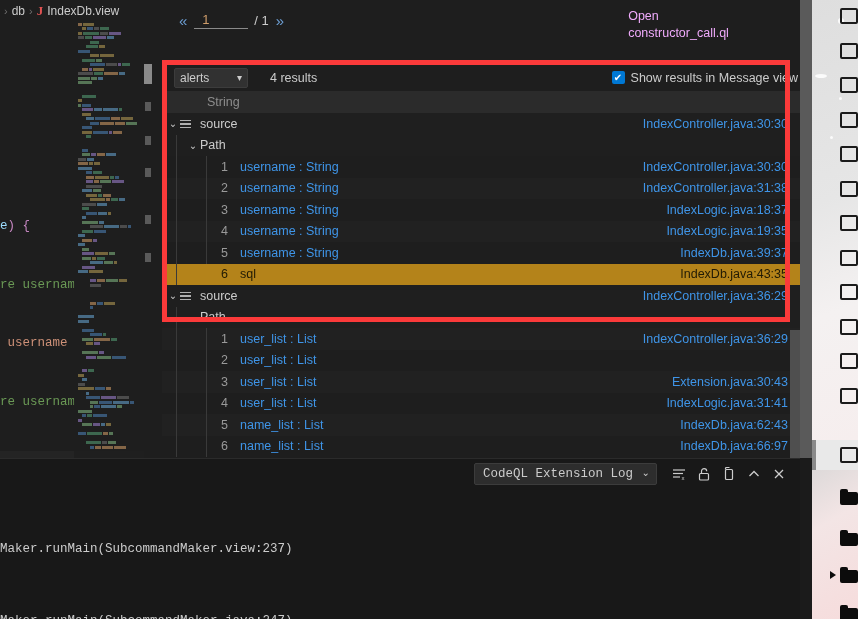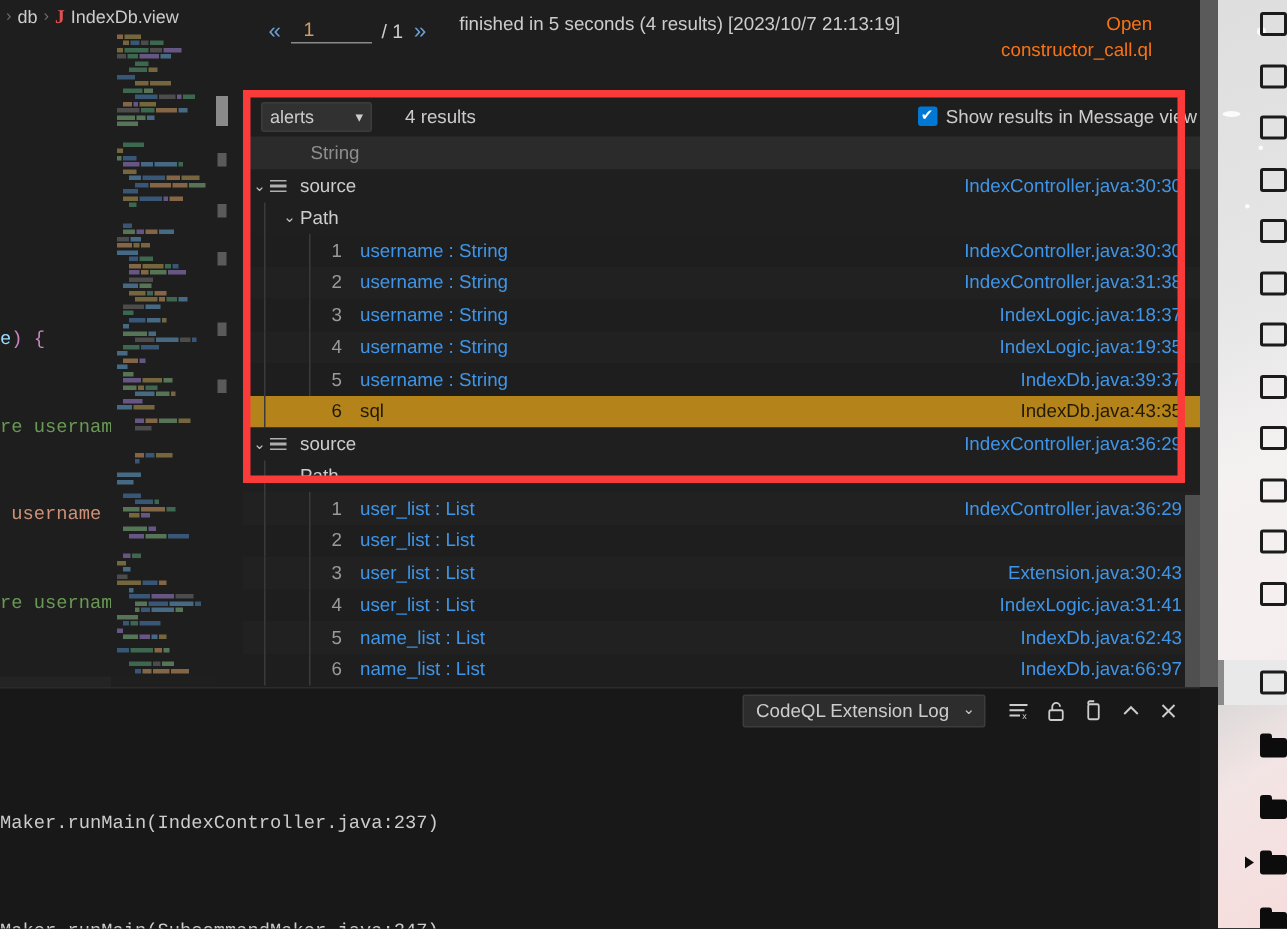--- a/index.html
+++ b/index.html
@@ -70,22 +70,22 @@
     border-bottom: 1px solid #8a8a8a;
     color: #cf9d6a; font-size: 13px; text-align: left; padding: 0 2px 1px 8px;
     font-family: "Liberation Sans", sans-serif; outline: none;
   }
   .pg-total { color: #cccccc; font-size: 13px; margin-left: 2px; }
   .run-title {
     margin: 8px 0 0 19px; color: #cccccc; font-size: 12.5px;
     line-height: 17px; width: 300px;
   }
   .open-link {
-    margin: 8px 0 0 22px; color: #f97316; font-size: 12.5px;
-    line-height: 17px; text-align: right; width: 140px; cursor: pointer;
+    margin: 8px 0 0 22px; color: #f0abfc; font-size: 12.5px;
+    line-height: 17px; text-align: left; width: 140px; cursor: pointer;
   }
 
   
   .res-toolbar {
     position: absolute; left: 10px; top: 65px; width: 638px; height: 25px;
     display: flex; align-items: center; padding-left: 12px;
     background: #1e1e1e;
   }
   .sel-wrap { position: relative; width: 74px; height: 20px; }
   .sel {
@@ -164,21 +164,21 @@
     background: #181818; border-top: 1px solid #2b2b2b;
   }
   .panel-bar {
     position: relative; height: 30px; display: flex; align-items: center;
     justify-content: flex-end; padding-right: 10px; gap: 3px;
   }
   .log-sel-wrap { position: relative; height: 22px; margin-right: 8px; }
   .log-sel {
     height: 22px; background: #2d2d2d; border: 1px solid #3c3c3c; border-radius: 2px;
     color: #cccccc; font-size: 12.5px; padding: 0 22px 0 8px;
-    font-family: Liberation Sans, sans-serif; appearance: none; outline: none;
+    font-family: Liberation Mono, monospace; appearance: none; outline: none;
   }
   .log-caret { position: absolute; right: 7px; top: 4px; font-size: 10px; color: #cccccc; pointer-events: none; }
   .pbtn {
     width: 22px; height: 22px; display: flex; align-items: center; justify-content: center;
     color: #cccccc; cursor: pointer; border-radius: 3px;
   }
   .pbtn svg { display: block; }
 
   .log-body {
     position: absolute; left: 0; top: 30px; width: 800px; height: 131px;
@@ -635,21 +635,20 @@
   <div class="results">
 
     <div class="res-header">
       <div class="pager">
         <span class="pg-arrow">«</span>
         <input class="pg-input" value="1" style="">
         <span class="pg-total">/ 1</span>
         <span class="pg-arrow">»</span>
       </div>
       <div class="run-title">
-        <div>finished in 5 seconds (4 results) [2023/10/7 21:13:19]</div>
       </div>
       <div class="open-link">
         <div>Open</div>
         <div>constructor_call.ql</div>
       </div>
     </div>
 
     <div class="res-toolbar">
       <div class="sel-wrap">
         <select class="sel">
@@ -845,21 +844,21 @@
       </div>
       <div class="pbtn" title="Close Panel">
         <svg width="16" height="16" viewBox="0 0 16 16" fill="none" stroke="#cccccc" stroke-width="1.3">
           <line x1="4" y1="4" x2="12" y2="12"></line>
             <line x1="12" y1="4" x2="4" y2="12"></line>
         </svg>
       </div>
     </div>
 
     <div class="log-body">
-      <div>Maker.runMain(IndexController.java:237)</div>
+      <div>Maker.runMain(SubcommandMaker.view:237)</div>
       <div>Maker.runMain(SubcommandMaker.java:247)</div>
       
       
       
     </div>
   </div>
 
   <div class="desktop">
     <div class="desk-gutter"></div>
     <div class="desk-gutter2"></div>

